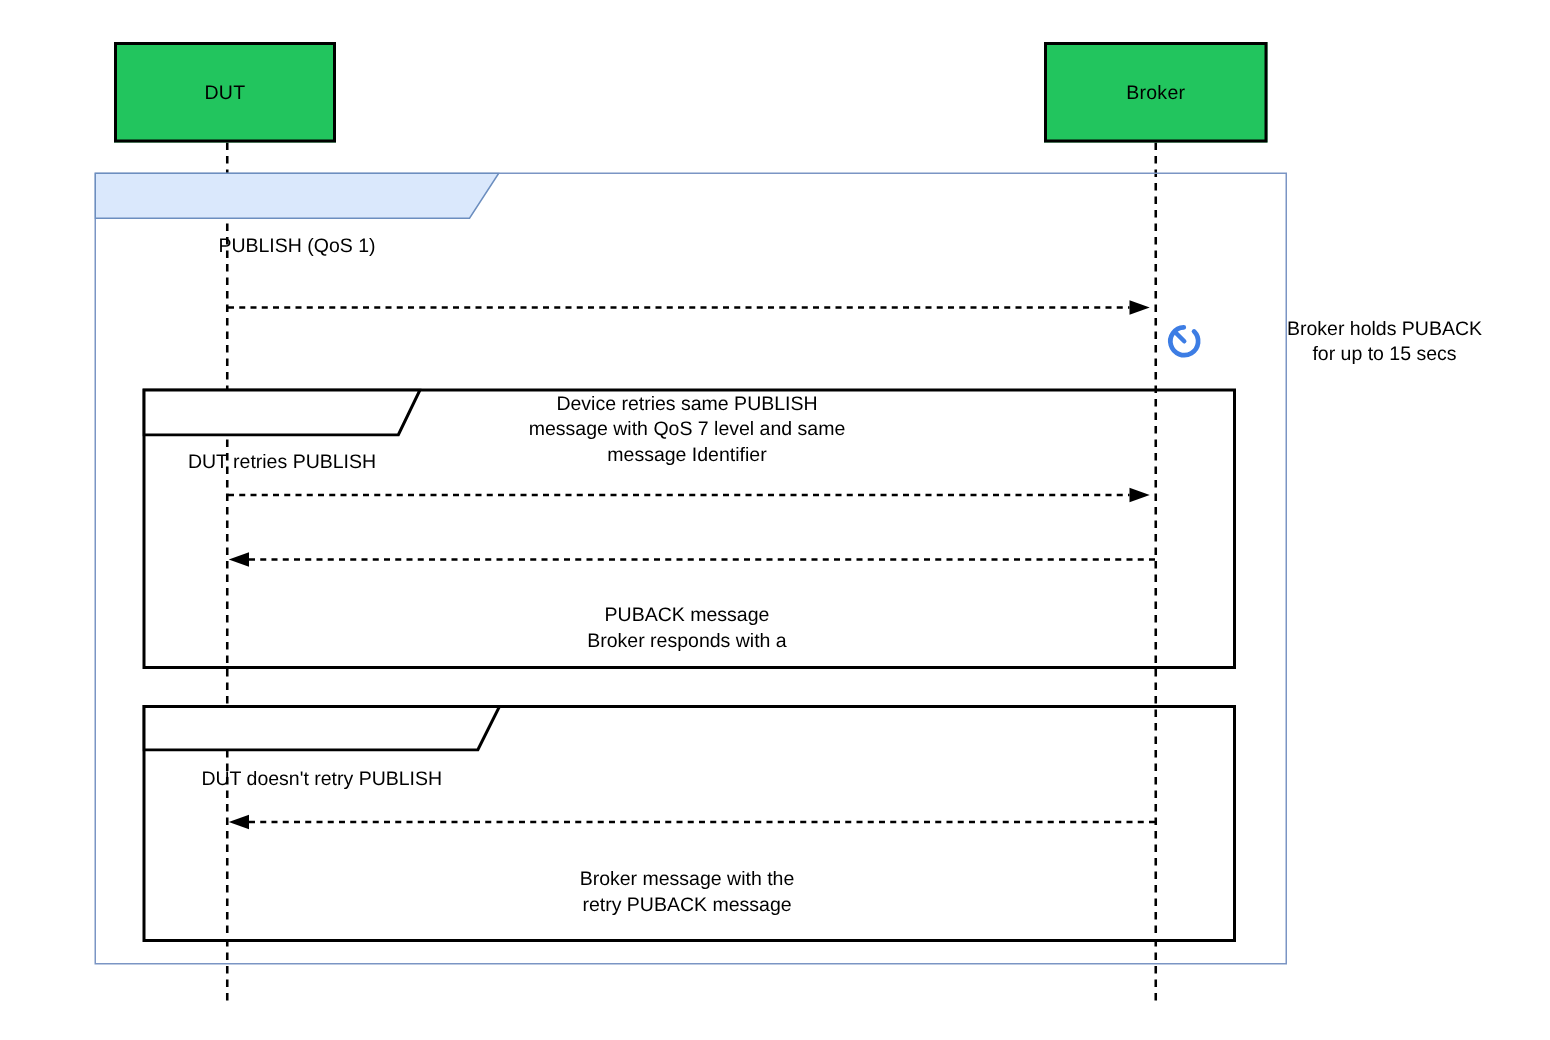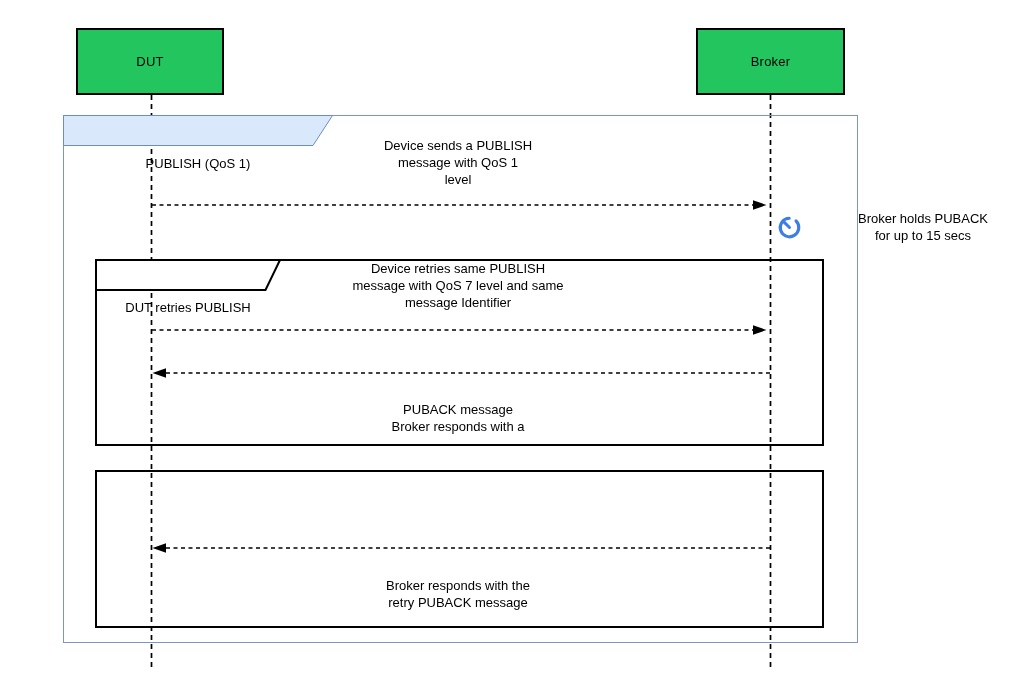--- a/index.html
+++ b/index.html
@@ -95,25 +95,20 @@
   </div>
 
   <div id="outer-frame"></div>
   <div class="frame-label" id="outer-frame-label">
     <svg width="270" height="31" viewBox="0 0 270 31">
       <polygon points="0.5,0.5 269.5,0.5 250,30.5 0.5,30.5" fill="var(--frame-label-fill,#dae8fc)" stroke="var(--frame-label-border,#6c8ebf)" stroke-width="1"></polygon>
     </svg>
     <span class="lbl">PUBLISH (QoS 1)</span>
   </div>
 
-  <div class="msg" id="msg-publish">
-    <div>Device sends a PUBLISH</div>
-    <div>message with QoS 1</div>
-    <div>level</div>
-  </div>
 
   <svg id="timer-icon" viewBox="0 0 28 28">
     <path d="M 20.79 7.21 A 9.6 9.6 0 1 1 13.66 4.41" fill="none" stroke="var(--timer-icon-blue,#3d7de4)" stroke-width="3.3" stroke-linecap="round"></path>
     <path d="M 14 14 L 7.6 7.6" fill="none" stroke="var(--timer-icon-blue,#3d7de4)" stroke-width="3.1" stroke-linecap="round"></path>
   </svg>
   <div class="msg" id="note-broker-hold">
     <div>Broker holds PUBACK</div>
     <div>for up to 15 secs</div>
   </div>
 
@@ -130,19 +125,25 @@
     <div>message with QoS 7 level and same</div>
     <div>message Identifier</div>
   </div>
 
   <div class="msg" id="msg-puback">
     <div>PUBACK message</div>
     <div>Broker responds with a</div>
   </div>
 
   <div class="inner-frame" id="noretry-frame"></div>
+  <div class="frame-label" id="noretry-frame-label">
+    <svg width="239" height="31" viewBox="0 0 239 31">
+      <polygon points="1,1 238,1 223.5,30 1,30" fill="#ffffff" stroke="#000000" stroke-width="2"></polygon>
+    </svg>
+    <span class="lbl">DUT doesn't retry PUBLISH</span>
+  </div>
 
   <div class="msg" id="msg-held-puback">
-    <div>Broker responds with the</div>
+    <div>Broker message with the</div>
     <div>retry PUBACK message</div>
   </div>
 
 </div>
 
 </body></html>

